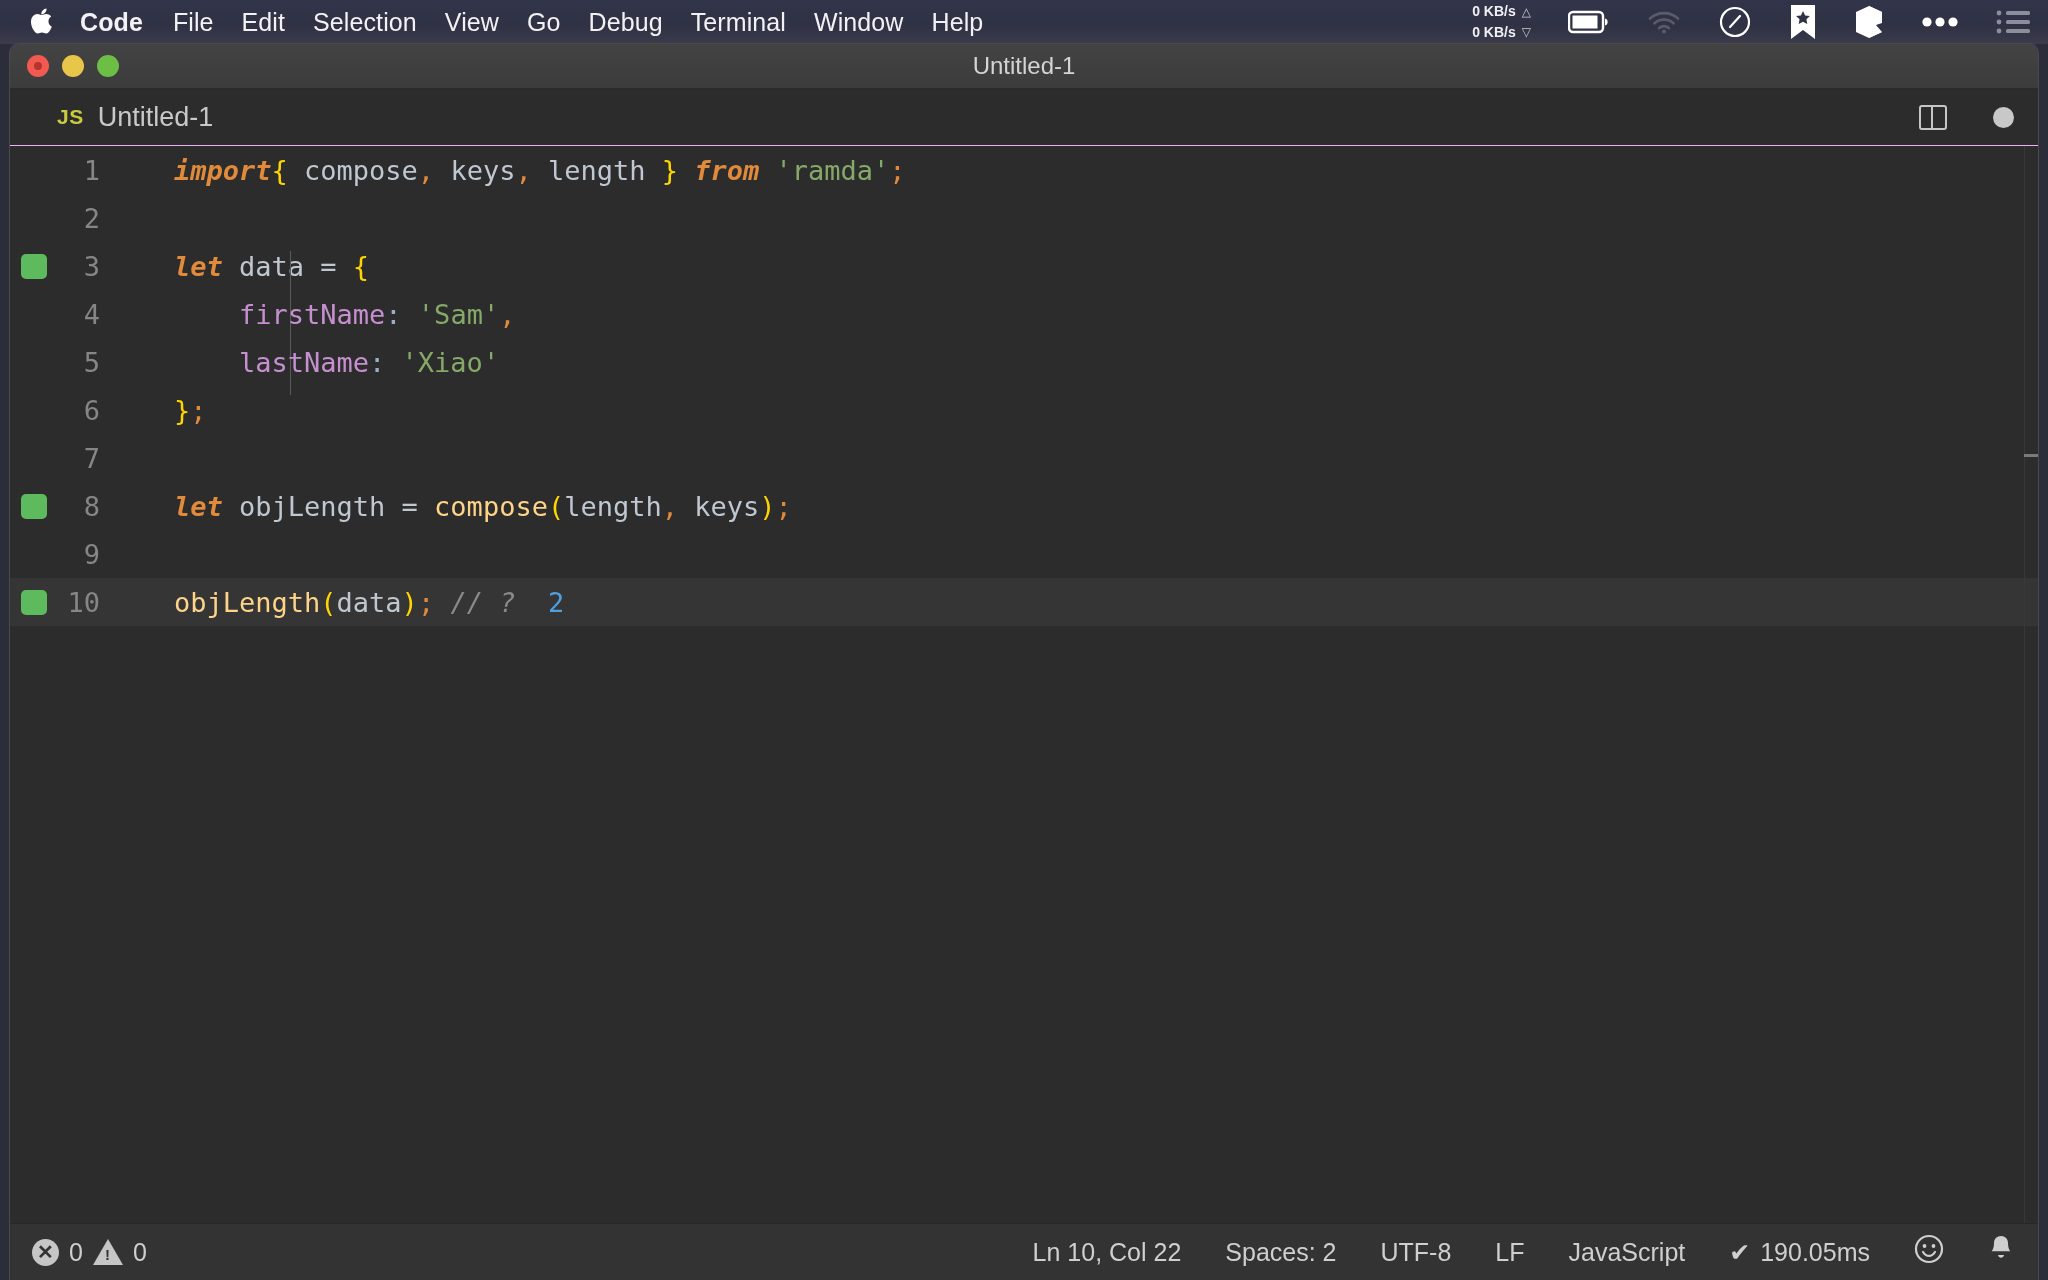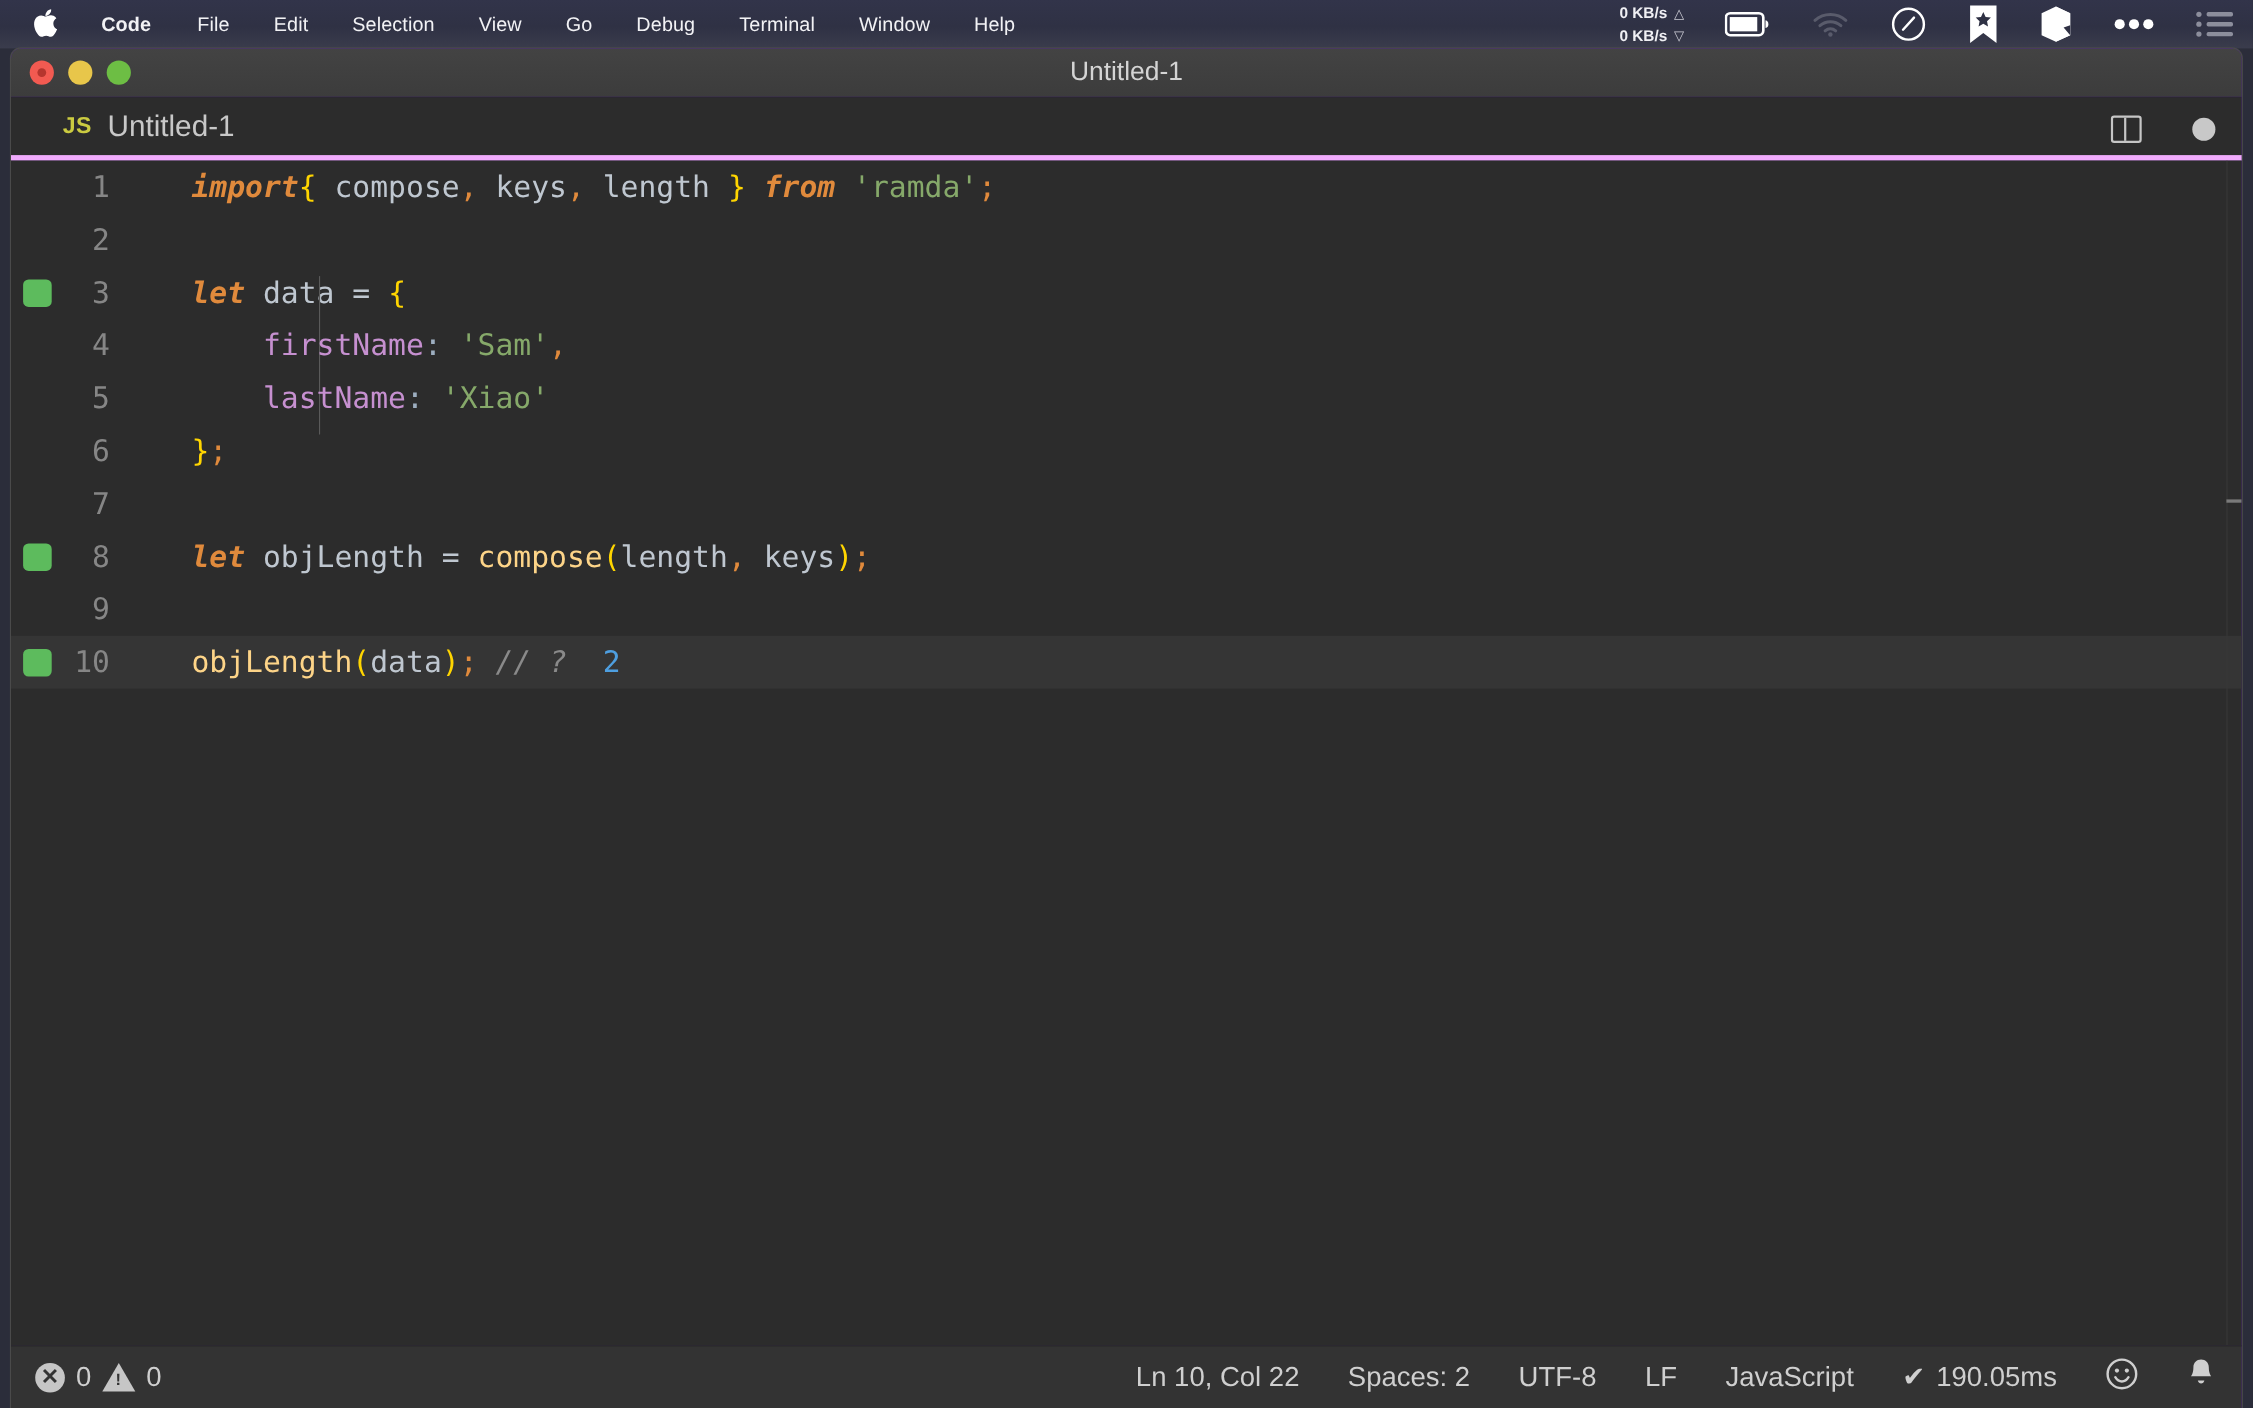--- a/index.html
+++ b/index.html
@@ -12,26 +12,25 @@
 
   
   #menubar {
     position: absolute; left: 0; top: 0; width: 2048px; height: 44px;
     background: linear-gradient(180deg,#32344a 0%,#2f3144 55%,#3a3c4c 100%);
     display: flex; align-items: center;
     padding-left: 28px;
     color: #ffffff;
   }
   .menu-item {
-    font-size: 18px;
+    font-size: 25px;
     color: #f2f2f5;
     margin-right: 28px;
     white-space: nowrap;
     letter-spacing: .1px;
-    margin-left: 12px;
   }
   .menu-item.bold { font-weight: bold; margin-right: 30px; }
   #apple-logo {
     width: 26px; height: 30px; margin-right: 26px;
     display: flex; align-items: center; justify-content: center;
     font-size: 30px; line-height: 1; color: #fff;
   }
   #menubar-right {
     position: absolute; right: 18px; top: 0; height: 44px;
     display: flex; align-items: center; gap: 37px;
@@ -74,21 +73,21 @@
     font-size: 24px; color: #d4d4d4;
     pointer-events: none;
   }
 
   
   #tabbar {
     height: 57px; width: 100%;
     background: #2c2c2c;
     display: flex; align-items: center;
     position: relative;
-    border-bottom: 5px solid #f0abfc;
+    border-bottom: 1px solid #f0abfc;
   }
   #tab {
     display: flex; align-items: center; gap: 14px;
     padding: 0 22px 0 47px; height: 57px;
   }
   #tab-js-icon {
     color: #cbcb41; font-weight: bold; font-size: 21px; letter-spacing: .5px;
   }
   #tab-label { color: #c8c8c8; font-size: 27px; }
   #tabbar-actions {

